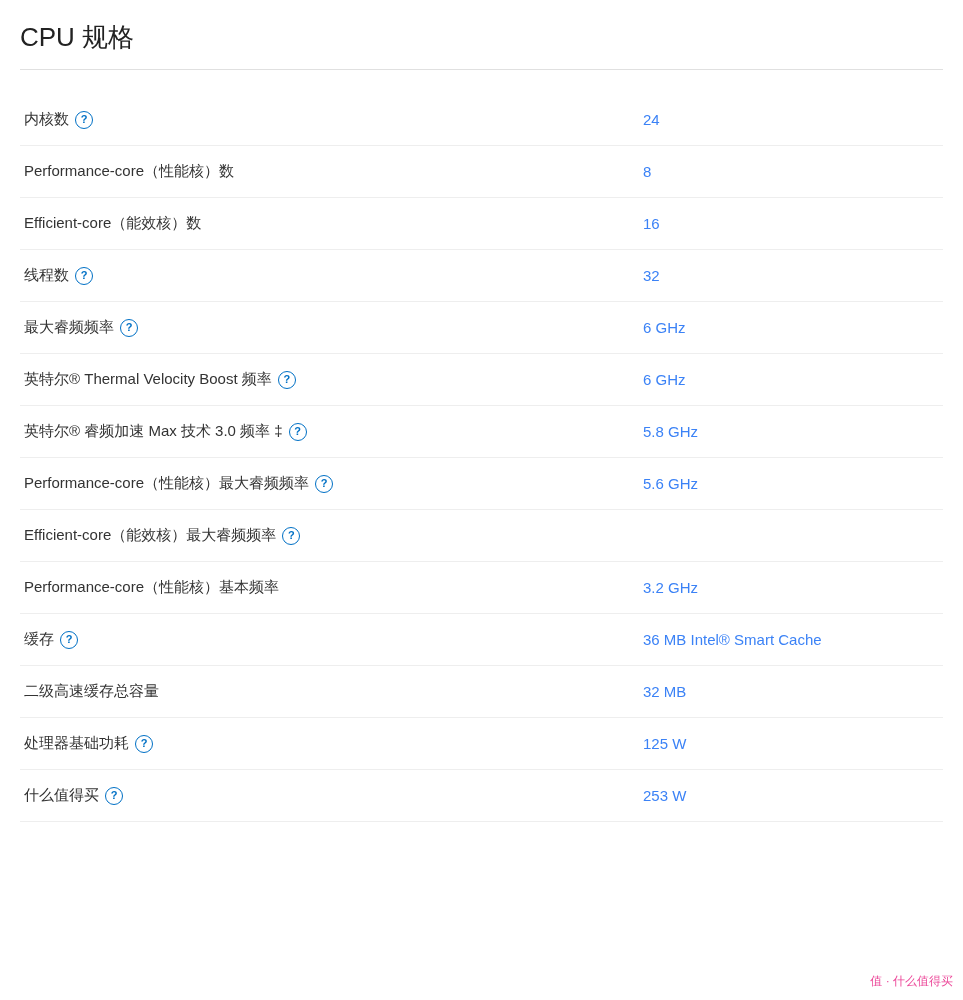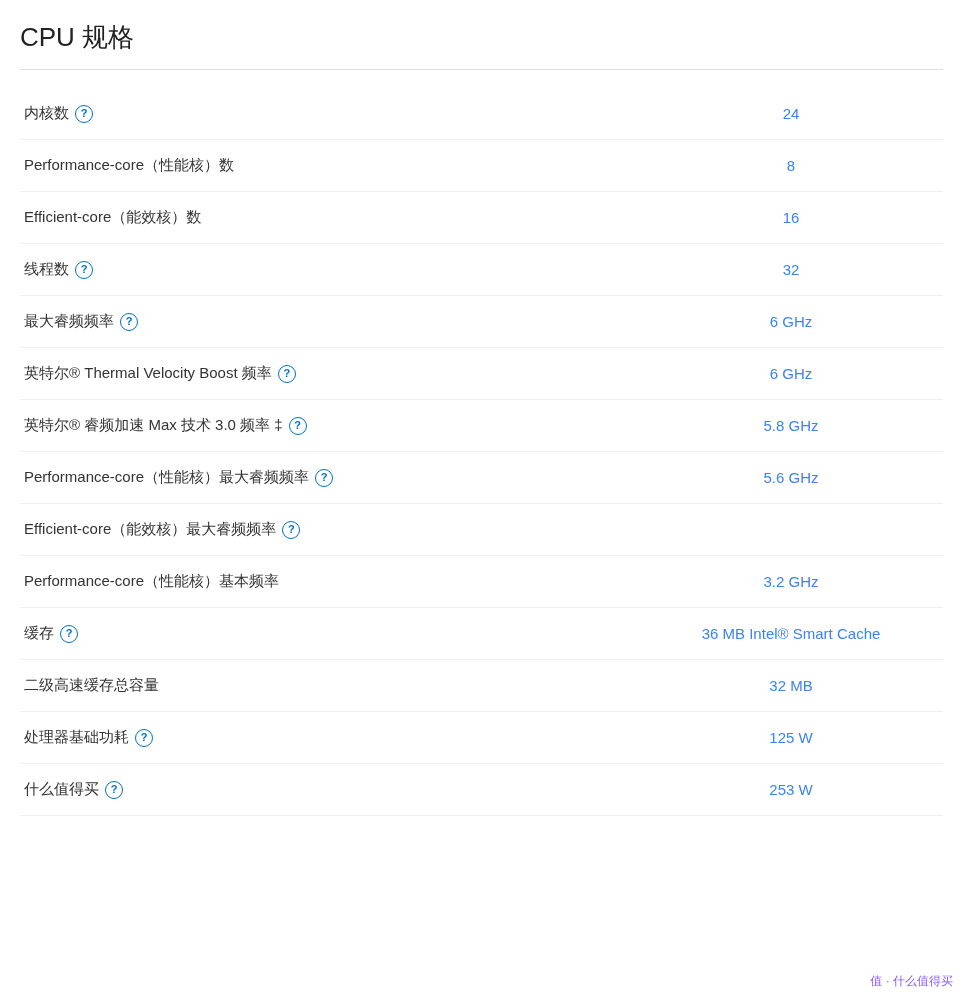--- a/index.html
+++ b/index.html
@@ -14,36 +14,35 @@
       color: #333333;
       width: 963px;
       min-height: 1000px;
       padding: 20px 20px 40px 20px;
     }
 
     .page-title {
       font-size: 26px;
       font-weight: 400;
       color: #222222;
-      margin-bottom: 18px;
+      margin-bottom: 24px;
       padding-bottom: 14px;
       border-bottom: 1px solid #e0e0e0;
     }
 
     .spec-table {
       width: 100%;
       border-collapse: collapse;
     }
 
     .spec-row {
       display: flex;
       align-items: center;
       border-bottom: 1px solid #eeeeee;
       padding: 16px 0;
-      text-align: center;
     }
 
     .spec-label {
       flex: 1;
       font-size: 15px;
       color: #333333;
       display: flex;
       align-items: center;
       gap: 6px;
       padding-left: 4px;
@@ -70,21 +69,21 @@
       cursor: pointer;
       flex-shrink: 0;
       line-height: 1;
     }
 
     .watermark {
       position: fixed;
       bottom: 10px;
       right: 10px;
       font-size: 12px;
-      color: #8b5cf6;
+      color: #ec4899;
     }
   </style>
 </head>
 <body>
 
 <h1 class="page-title">CPU 规格</h1>
 
 <div class="spec-table" id="spec-container">
 <div class="spec-row">
       <div class="spec-label">

